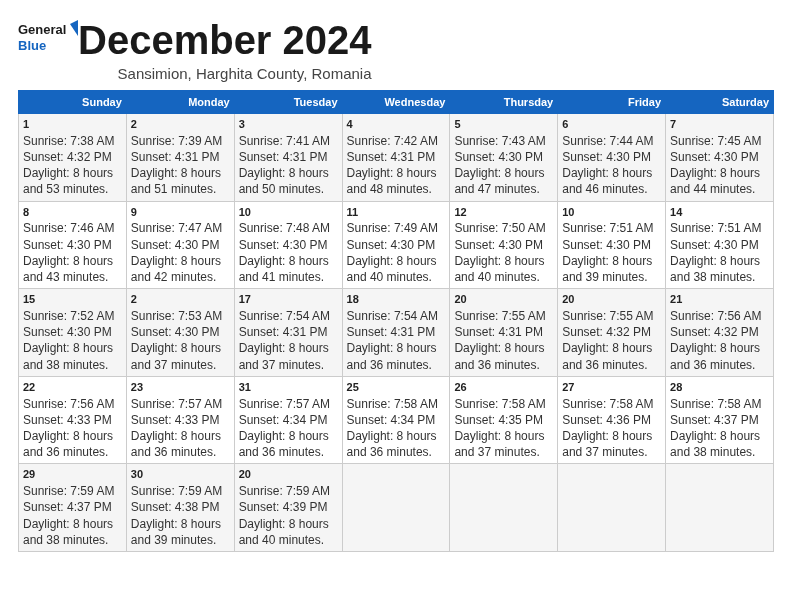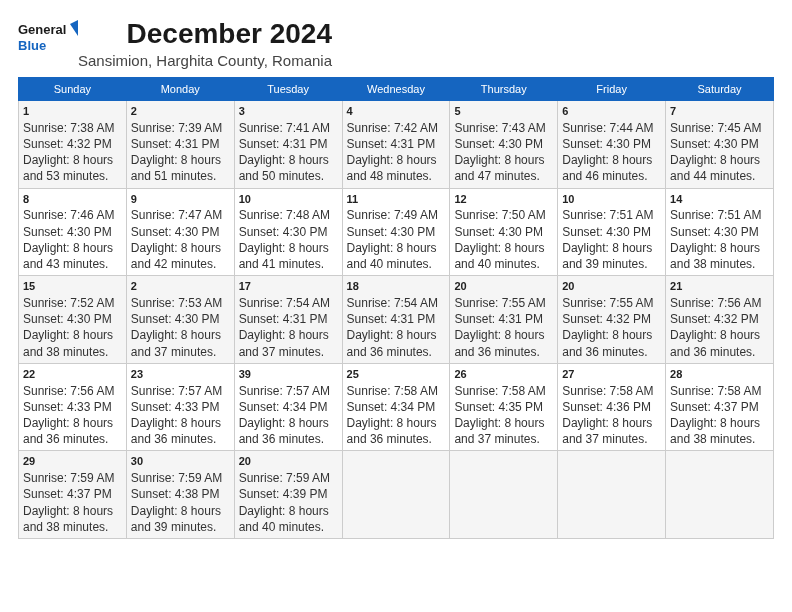--- a/index.html
+++ b/index.html
@@ -22,41 +22,41 @@
     }
     .logo {
       display: flex;
       align-items: center;
       gap: 4px;
     }
     .title-block {
       text-align: right;
     }
     .main-title {
-      font-size: 28px;
+      font-size: 40px;
       font-weight: bold;
       color: #1a1a1a;
     }
     .subtitle {
       font-size: 15px;
       color: #444;
       margin-top: 2px;
     }
     table {
       width: 100%;
       border-collapse: collapse;
       font-size: 9.5px;
     }
     thead tr th {
       background-color: #1565c0;
       color: #fff;
       padding: 5px 4px;
-      text-align: center;
+      text-align: right;
       font-size: 11px;
-      font-weight: normal;
+      font-weight: bold;
       border: 1px solid #1565c0;
     }
     tbody tr td {
       border: 1px solid #ccc;
       padding: 3px 4px;
       vertical-align: top;
       width: calc(100% / 7);
       line-height: 1.35;
       color: #222;
     }
@@ -135,21 +135,21 @@
           <td><span class="day-num">2</span><span class="day-detail">Sunrise: 7:53 AM<br>Sunset: 4:30 PM<br>Daylight: 8 hours and 37 minutes.</span></td>
           <td><span class="day-num">17</span><span class="day-detail">Sunrise: 7:54 AM<br>Sunset: 4:31 PM<br>Daylight: 8 hours and 37 minutes.</span></td>
           <td><span class="day-num">18</span><span class="day-detail">Sunrise: 7:54 AM<br>Sunset: 4:31 PM<br>Daylight: 8 hours and 36 minutes.</span></td>
           <td><span class="day-num">20</span><span class="day-detail">Sunrise: 7:55 AM<br>Sunset: 4:31 PM<br>Daylight: 8 hours and 36 minutes.</span></td>
           <td><span class="day-num">20</span><span class="day-detail">Sunrise: 7:55 AM<br>Sunset: 4:32 PM<br>Daylight: 8 hours and 36 minutes.</span></td>
           <td><span class="day-num">21</span><span class="day-detail">Sunrise: 7:56 AM<br>Sunset: 4:32 PM<br>Daylight: 8 hours and 36 minutes.</span></td>
         </tr>
         <tr>
           <td><span class="day-num">22</span><span class="day-detail">Sunrise: 7:56 AM<br>Sunset: 4:33 PM<br>Daylight: 8 hours and 36 minutes.</span></td>
           <td><span class="day-num">23</span><span class="day-detail">Sunrise: 7:57 AM<br>Sunset: 4:33 PM<br>Daylight: 8 hours and 36 minutes.</span></td>
-          <td><span class="day-num">39</span><span class="day-detail">Sunrise: 7:57 AM<br>Sunset: 4:34 PM<br>Daylight: 8 hours and 36 minutes.</span></td>
+          <td><span class="day-num">31</span><span class="day-detail">Sunrise: 7:57 AM<br>Sunset: 4:34 PM<br>Daylight: 8 hours and 36 minutes.</span></td>
           <td><span class="day-num">25</span><span class="day-detail">Sunrise: 7:58 AM<br>Sunset: 4:34 PM<br>Daylight: 8 hours and 36 minutes.</span></td>
           <td><span class="day-num">26</span><span class="day-detail">Sunrise: 7:58 AM<br>Sunset: 4:35 PM<br>Daylight: 8 hours and 37 minutes.</span></td>
           <td><span class="day-num">27</span><span class="day-detail">Sunrise: 7:58 AM<br>Sunset: 4:36 PM<br>Daylight: 8 hours and 37 minutes.</span></td>
           <td><span class="day-num">28</span><span class="day-detail">Sunrise: 7:58 AM<br>Sunset: 4:37 PM<br>Daylight: 8 hours and 38 minutes.</span></td>
         </tr>
         <tr>
           <td><span class="day-num">29</span><span class="day-detail">Sunrise: 7:59 AM<br>Sunset: 4:37 PM<br>Daylight: 8 hours and 38 minutes.</span></td>
           <td><span class="day-num">30</span><span class="day-detail">Sunrise: 7:59 AM<br>Sunset: 4:38 PM<br>Daylight: 8 hours and 39 minutes.</span></td>
           <td><span class="day-num">20</span><span class="day-detail">Sunrise: 7:59 AM<br>Sunset: 4:39 PM<br>Daylight: 8 hours and 40 minutes.</span></td>
           <td class="empty"></td>

